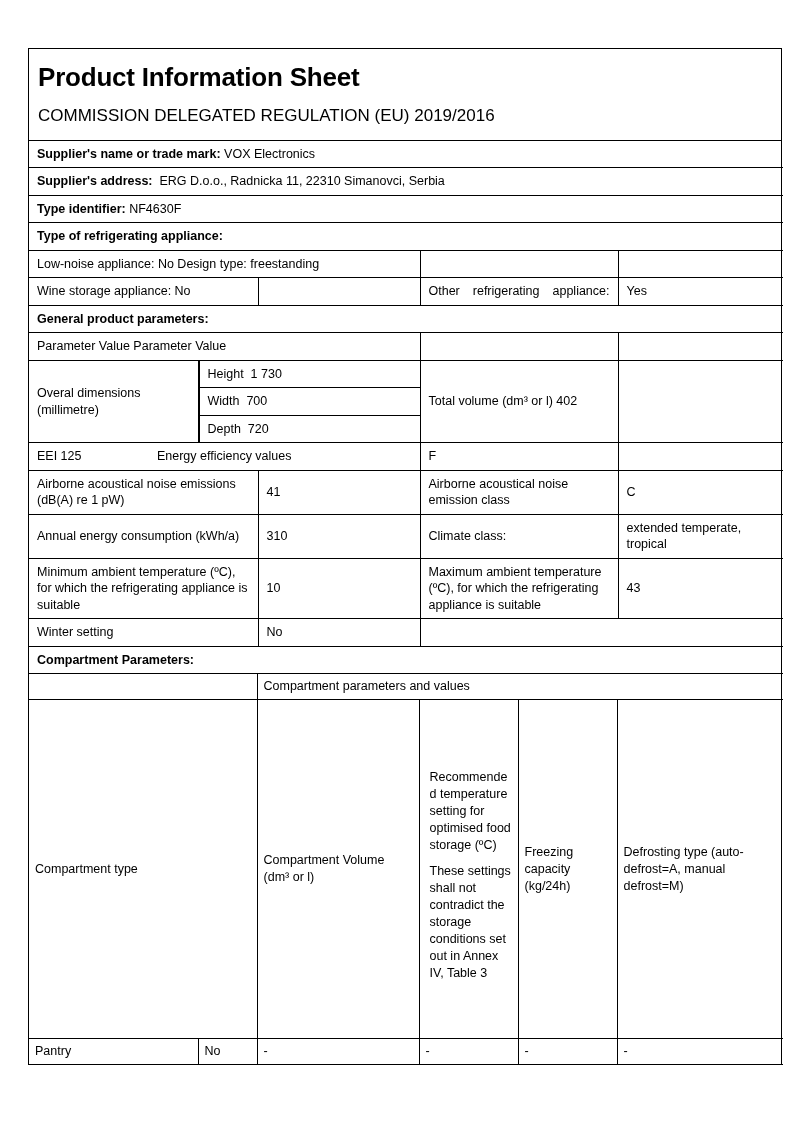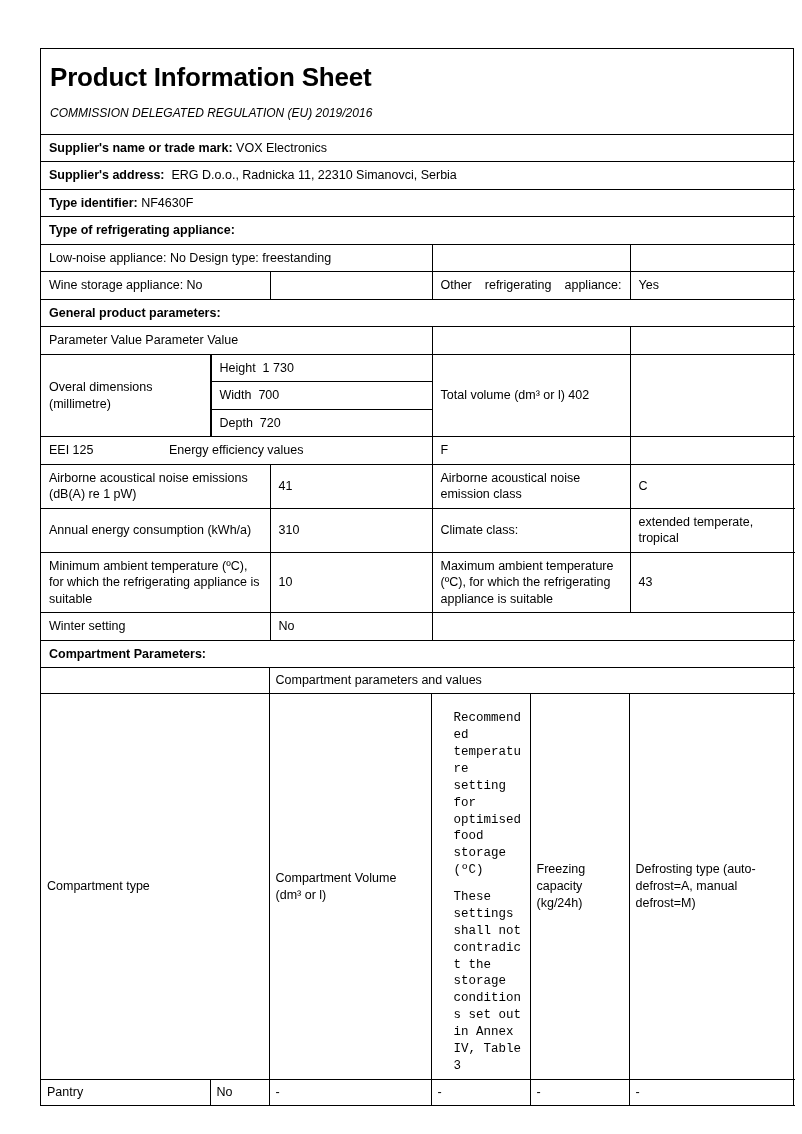--- a/index.html
+++ b/index.html
@@ -12,45 +12,44 @@
     height: 1134px;
     font-family: "Liberation Sans", sans-serif;
     color: #000000;
     -webkit-font-smoothing: antialiased;
   }
   .page {
     position: relative;
     width: 696px;
     height: 1134px;
     box-sizing: border-box;
-    padding: 48px 24px 0 40px;
+    padding: 48px 24px 0 28px;
   }
   .doc-frame {
     border: 1px solid #000;
     border-bottom: none;
     width: 754px;
     box-sizing: border-box;
   }
   
   .header-block {
     padding: 14px 9px 14px 9px;
     border-bottom: 1px solid #000;
   }
   .doc-title {
     font-size: 26px;
     font-weight: bold;
     letter-spacing: -0.2px;
     margin: 0 0 14px 0;
     line-height: 1.1;
   }
   .doc-subtitle {
-    font-size: 12px;
+    font-size: 17px;
     line-height: 1.2;
     margin: 0;
-    font-style: italic;
   }
   
   table.t {
     border-collapse: collapse;
     width: 754px;
     table-layout: fixed;
     margin: 0;
   }
   table.t td {
     border: 1px solid #000;
@@ -100,21 +99,21 @@
     text-align: left;
     word-wrap: break-word;
   }
   .tall-head { height: 330px; vertical-align: middle; }
   .rec-cell {
     font-size: 12.5px;
     line-height: 1.42;
     vertical-align: top;
     padding-top: 16px !important;
   }
-  .rec-cell p { margin: 0 0 10px 16px; font-family: Liberation Mono, monospace; }
+  .rec-cell p { margin: 0 0 10px 4px; }
   .rec-cell p:last-child { margin-bottom: 0; }
   .left { text-align: center; }
   
   .footer {
     width: 754px;
     text-align: right;
     font-size: 11px;
     padding-top: 9px;
     padding-right: 2px;
     box-sizing: border-box;

